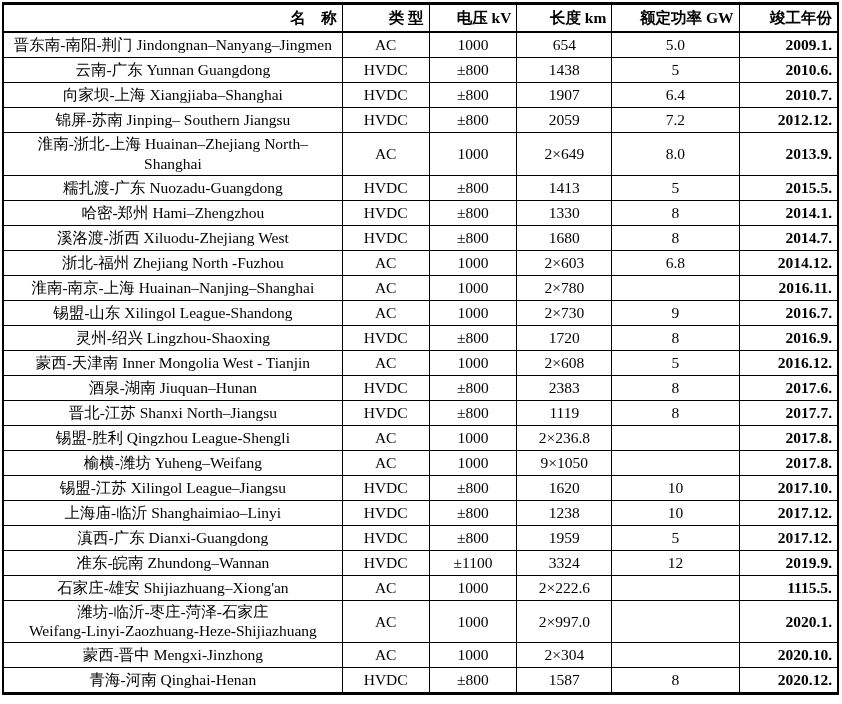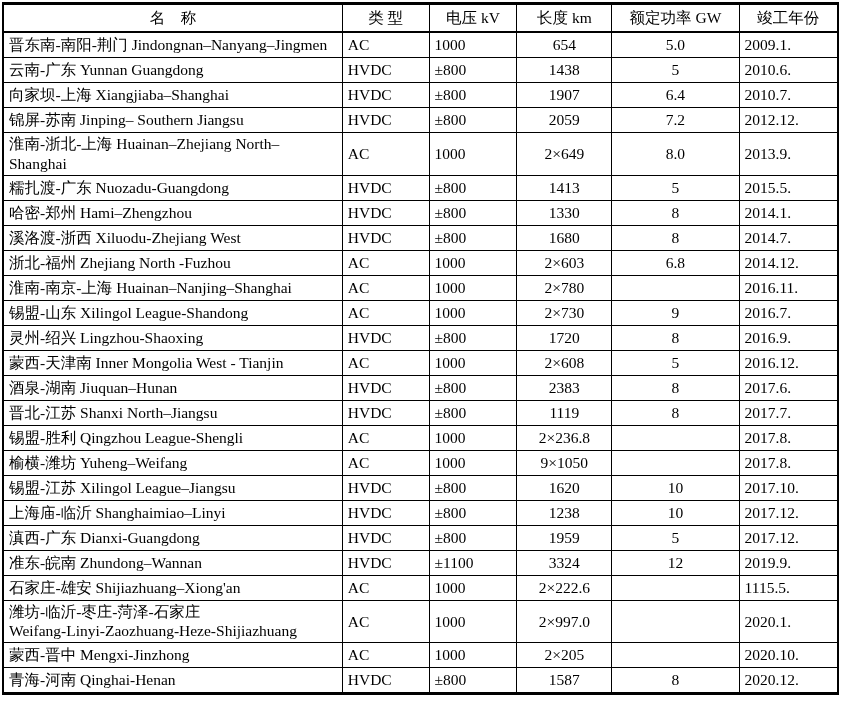--- a/index.html
+++ b/index.html
@@ -30,39 +30,39 @@
   table.uhv th,
   table.uhv td {
     border: 1px solid #000;
     padding: 1px 5px;
     height: 22px;
     line-height: 1.28;
     overflow: hidden;
     white-space: pre-line;
   }
   table.uhv thead th {
-    font-weight: normal;
-    text-align: center;
+    font-weight: bold;
+    text-align: right;
     height: 24px;
     border-bottom: 2px solid #000;
   }
   
   col.c-name    { width: 336px; }
   col.c-type    { width: 86px;  }
   col.c-voltage { width: 87px;  }
   col.c-length  { width: 94px;  }
   col.c-power   { width: 126px; }
   col.c-year    { width: 98px;  }
   
-  td.col-name    { text-align: left; padding-left: 8px; }
-  td.col-type    { text-align: left; padding-left: 13px; }
-  td.col-voltage { text-align: left; }
+  td.col-name    { text-align: center; padding-left: 8px; }
+  td.col-type    { text-align: center; padding-left: 13px; }
+  td.col-voltage { text-align: center; }
   td.col-length  { text-align: center; }
   td.col-power   { text-align: center; }
-  td.col-year    { text-align: left; }
+  td.col-year    { text-align: right; font-weight: bold; }
 </style>
 </head>
 <body>
 
 <div class="table-wrap">
   <table class="uhv">
     <colgroup>
         <col class="c-name">
         <col class="c-type">
         <col class="c-voltage">
@@ -263,21 +263,21 @@
           <td class="col-type">AC</td>
           <td class="col-voltage">1000</td>
           <td class="col-length">2×997.0</td>
           <td class="col-power"></td>
           <td class="col-year">2020.1.</td>
         </tr>
         <tr>
           <td class="col-name">蒙西-晋中 Mengxi-Jinzhong</td>
           <td class="col-type">AC</td>
           <td class="col-voltage">1000</td>
-          <td class="col-length">2×205</td>
+          <td class="col-length">2×304</td>
           <td class="col-power"></td>
           <td class="col-year">2020.10.</td>
         </tr>
         <tr>
           <td class="col-name">青海-河南 Qinghai-Henan</td>
           <td class="col-type">HVDC</td>
           <td class="col-voltage">±800</td>
           <td class="col-length">1587</td>
           <td class="col-power">8</td>
           <td class="col-year">2020.12.</td>

